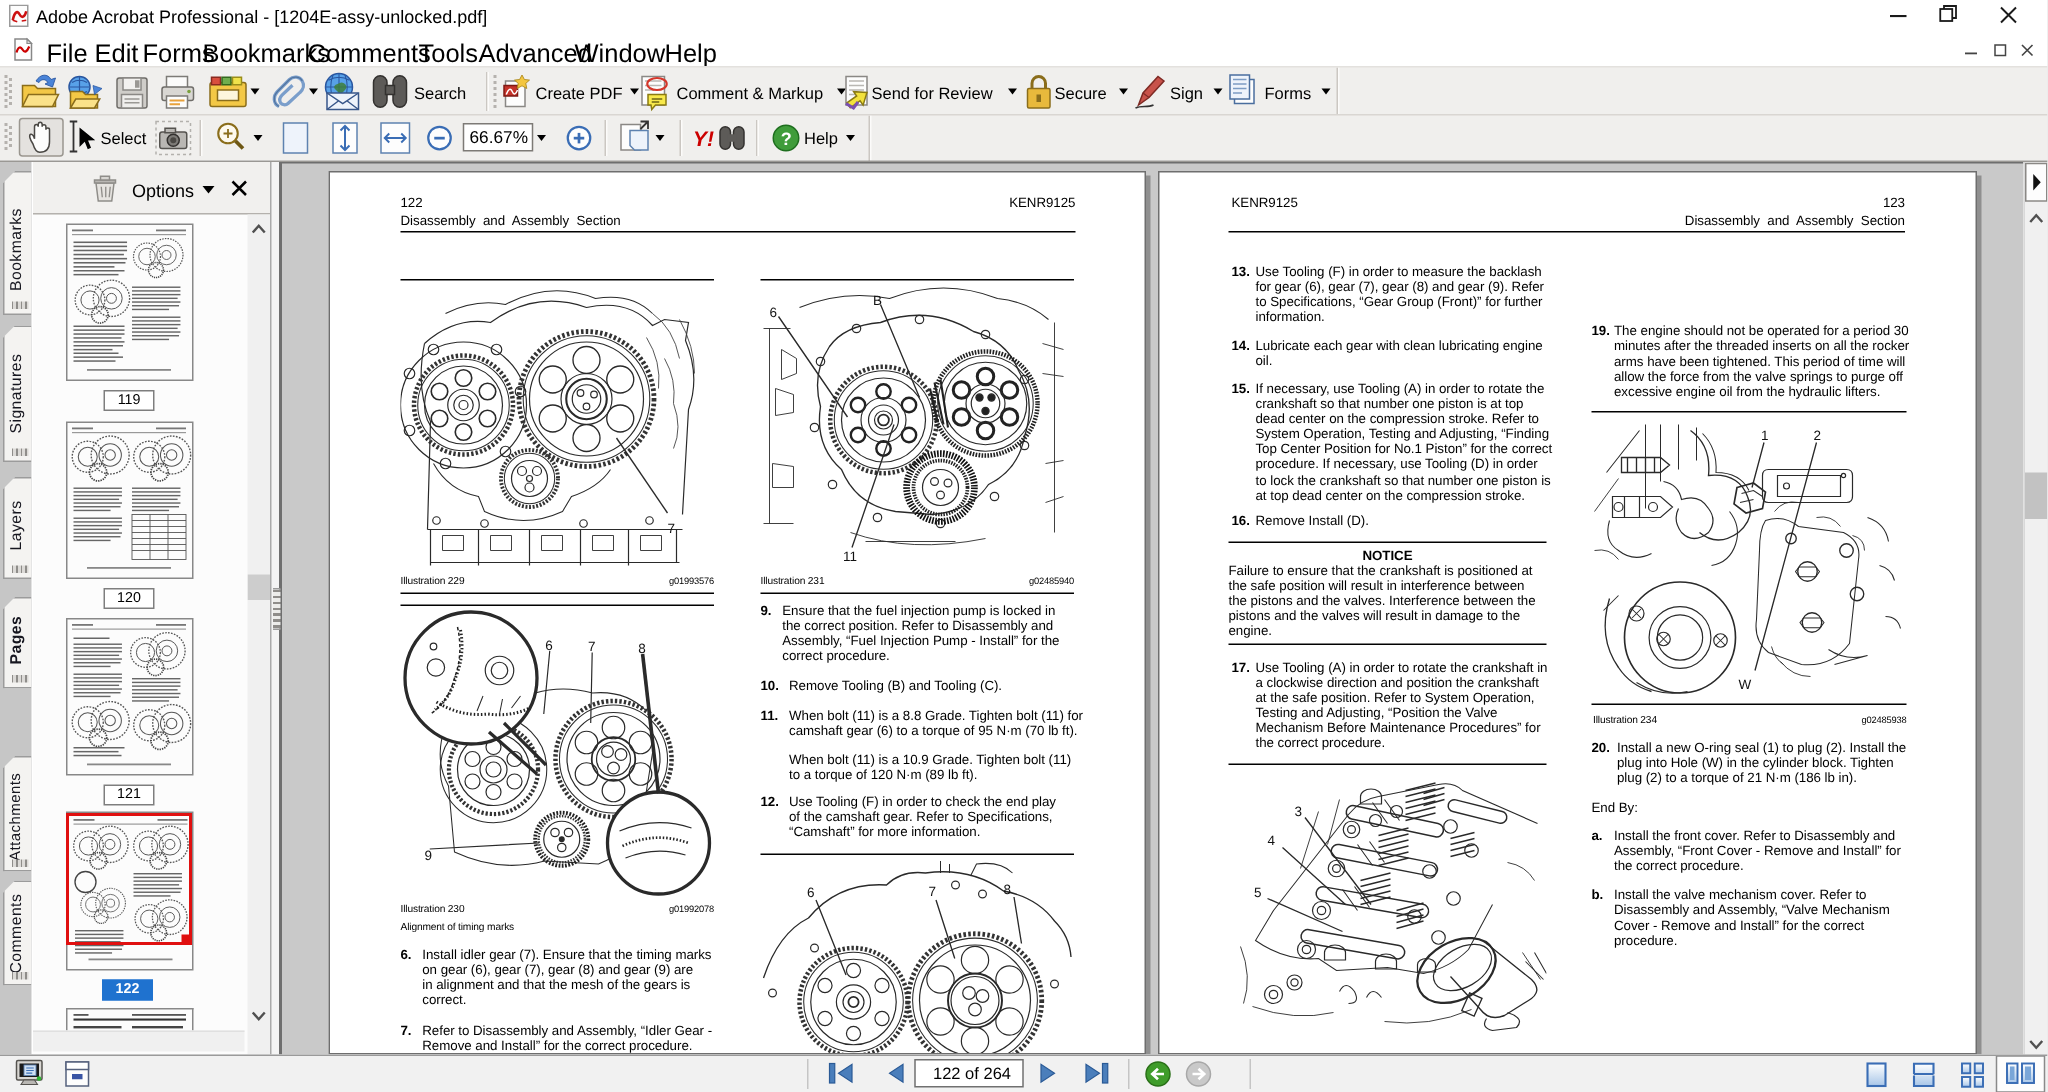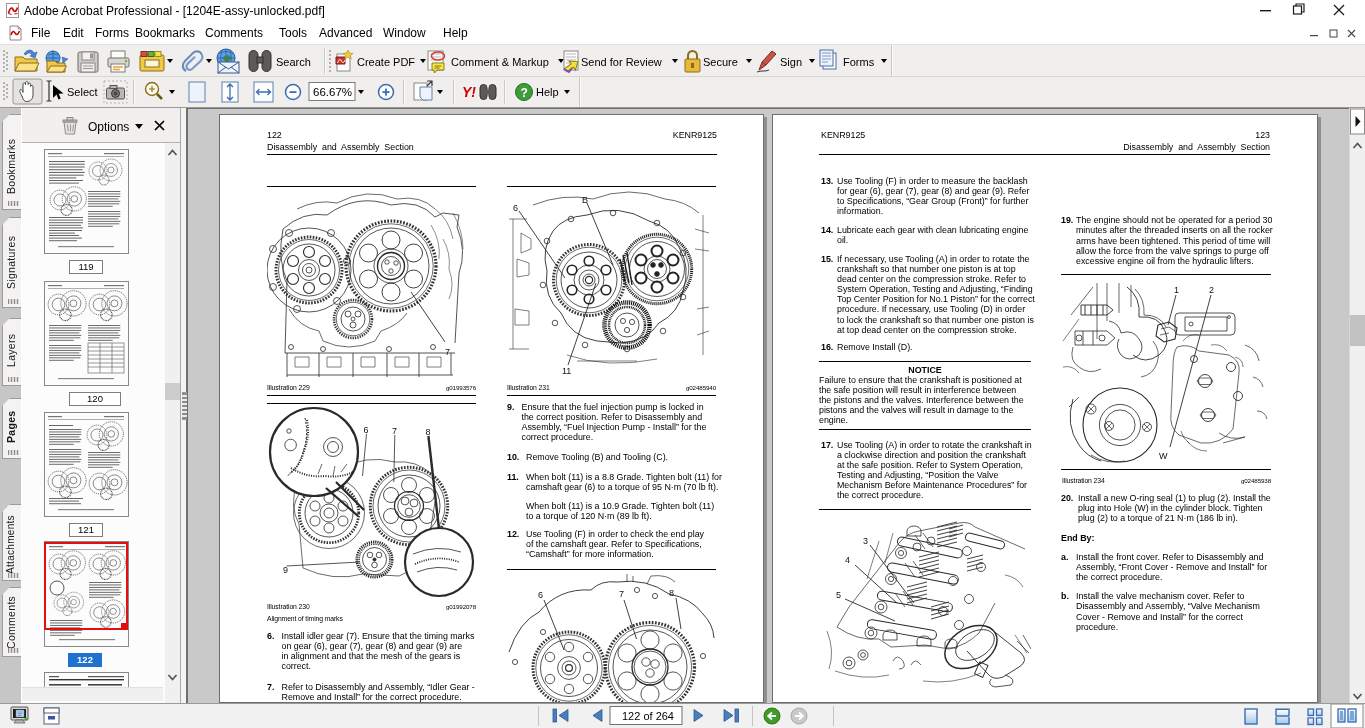--- a/index.html
+++ b/index.html
@@ -5,21 +5,21 @@
 * { margin:0; padding:0; box-sizing:border-box; }
 html,body { width:1365px; height:728px; overflow:hidden; font-family:"Liberation Sans", sans-serif; }
 .abs { position:absolute; }
 #root { position:relative; width:1365px; height:728px; background:#fff; }
 
 #titlebar { left:0; top:0; width:1365px; height:22px; background:#ffffff; }
 #menubar  { left:0; top:22px; width:1365px; height:22px; background:#ffffff; }
 #tb1 { left:0; top:44px; width:1365px; height:32px; background:#f0efed; border-top:1px solid #e3e1de; }
 #tb2 { left:0; top:76px; width:1365px; height:31px; background:#f0efed; border-top:1px solid #d9d6d2; }
 #tbline { left:0; top:107px; width:1365px; height:1px; background:#9a9894; }
-.menu-item { position:absolute; top:4px; font-size:12px; color:#000; }
+.menu-item { position:absolute; top:4px; font-size:17px; color:#000; }
 
 #tabstrip { left:0; top:108px; width:22px; height:595px; background:#c6c6c6; border-right:1px solid #ffffff; }
 .navtab { position:absolute; left:2px; width:19px; background:#f4f3f1; border:1px solid #9b9b9b; border-right:none; }
 .navtab .txt { position:absolute; left:2px; width:15px; text-align:center; writing-mode:vertical-rl; transform:rotate(180deg); font-size:10.5px; color:#16161f; letter-spacing:0.3px; }
 .tabgrip { position:absolute; left:5px; width:11px; height:5px; background:repeating-linear-gradient(90deg,#8f8d8a 0 1px,#dcdad7 1px 3px); }
 #panel { left:22px; top:108px; width:158px; height:595px; background:#fcfcfc; }
 #panelhead { left:22px; top:108px; width:158px; height:35px; background:#f1f0ee; border-bottom:1px solid #b4b1ad; }
 #pscroll { left:165px; top:143px; width:15px; height:560px; background:#f0f0f0; }
 #splitter { left:180px; top:108px; width:8px; height:595px; background:#f4f4f4; border-left:1px solid #aaa; border-right:2px solid #6f6f6f; }
 #docarea { left:188px; top:108px; width:1161px; height:595px; background:#c9c9c9; border-top:1px solid #6e6e6e; overflow:hidden; }
@@ -490,21 +490,21 @@
 
     <div class="thumb" style="top:41px;width:85px;height:105px;background:none"></div>
     <div class="thumb" style="top:173px;width:85px;height:105px;background:none"></div>
     <div class="thumb" style="top:304px;width:85px;height:105px;background:none"></div>
     <div class="thumb" style="left:22px;top:433px;width:85px;height:106px;background:none"></div>
     <div class="abs" style="left:22px;top:434px;width:84px;height:88px;border:2px solid #e01010"></div>
     <div class="abs" style="left:99px;top:515px;width:7px;height:7px;background:#e01010"></div>
     <div class="thumb" style="top:564px;width:85px;height:15px;background:none;border-bottom:none"></div>
     <div class="abs" style="left:0;top:579px;width:141px;height:14px;background:#f0f0f0;border-top:1px solid #e0e0e0"></div>
     <div class="tlabel" style="left:47px;top:152px;width:34px;height:14px">119</div>
-    <div class="tlabel" style="left:47px;top:284px;width:52px;height:14px">120</div>
+    <div class="tlabel" style="left:47px;top:284px;width:34px;height:14px">120</div>
     <div class="tlabel" style="left:47px;top:415px;width:34px;height:14px">121</div>
     <div class="tlabel" style="left:46px;top:545px;width:34px;height:14px;background:#1f72cf;color:#fff;border-color:#1f72cf;font-weight:bold">122</div>
   </div>
   <div class="abs" id="panelhead">
     <svg class="abs" style="left:0;top:0" width="158" height="35" viewBox="0 0 158 35">
       <g stroke="#8f8d89" fill="#e6e4e0">
         <path d="M42 14 h12 l-1.5 12 h-9 z"></path>
         <rect x="41" y="12" width="14" height="2" fill="#b9b7b3"></rect>
         <rect x="45" y="9.5" width="6" height="2.5" fill="#d8d6d2"></rect>
         <path d="M45.5 16.5 l0.7 7 M48.5 16.5 l0 7 M51.5 16.5 l-0.7 7" stroke-width="0.9" fill="none"></path>
@@ -960,21 +960,21 @@
         </g>
         <text x="113" y="12" font-size="9" fill="#111">1</text>
         <text x="148" y="12" font-size="9" fill="#111">2</text>
         <text x="98" y="178" font-size="9" fill="#111">W</text>
       </svg>
       <div class="hr" style="left:288px;top:353.5px;width:210px"></div>
       <div class="cap" style="left:289px;top:361.5px">Illustration 234</div>
       <div class="cap" style="left:398px;top:361.5px;width:100px;text-align:right;font-size:6.2px">g02485938</div>
       <div class="num" style="left:288px;top:378.2px">20.</div>
       <div class="pt" style="left:305px;top:378.2px">Install a new O-ring seal (1) to plug (2). Install the<br>plug into Hole (W) in the cylinder block. Tighten<br>plug (2) to a torque of 21 N·m (186 lb in).</div>
-      <div class="pt" style="left:288px;top:417.9px;font-weight:bold">End By:</div>
+      <div class="pt" style="left:288px;top:417.9px;font-weight:normal">End By:</div>
       <div class="num" style="left:288px;top:437.2px">a.</div>
       <div class="pt" style="left:303px;top:437.2px">Install the front cover. Refer to Disassembly and<br>Assembly, “Front Cover - Remove and Install” for<br>the correct procedure.</div>
       <div class="num" style="left:288px;top:476.4px">b.</div>
       <div class="pt" style="left:303px;top:476.4px">Install the valve mechanism cover. Refer to<br>Disassembly and Assembly, “Valve Mechanism<br>Cover - Remove and Install” for the correct<br>procedure.</div>
     </div>
     <div class="pshadow" style="left:1130px;height:586px"></div>
   </div>
 
   <div class="abs" id="rscroll">
     <svg class="abs" style="left:0;top:0" width="15" height="595" viewBox="0 0 15 595">

